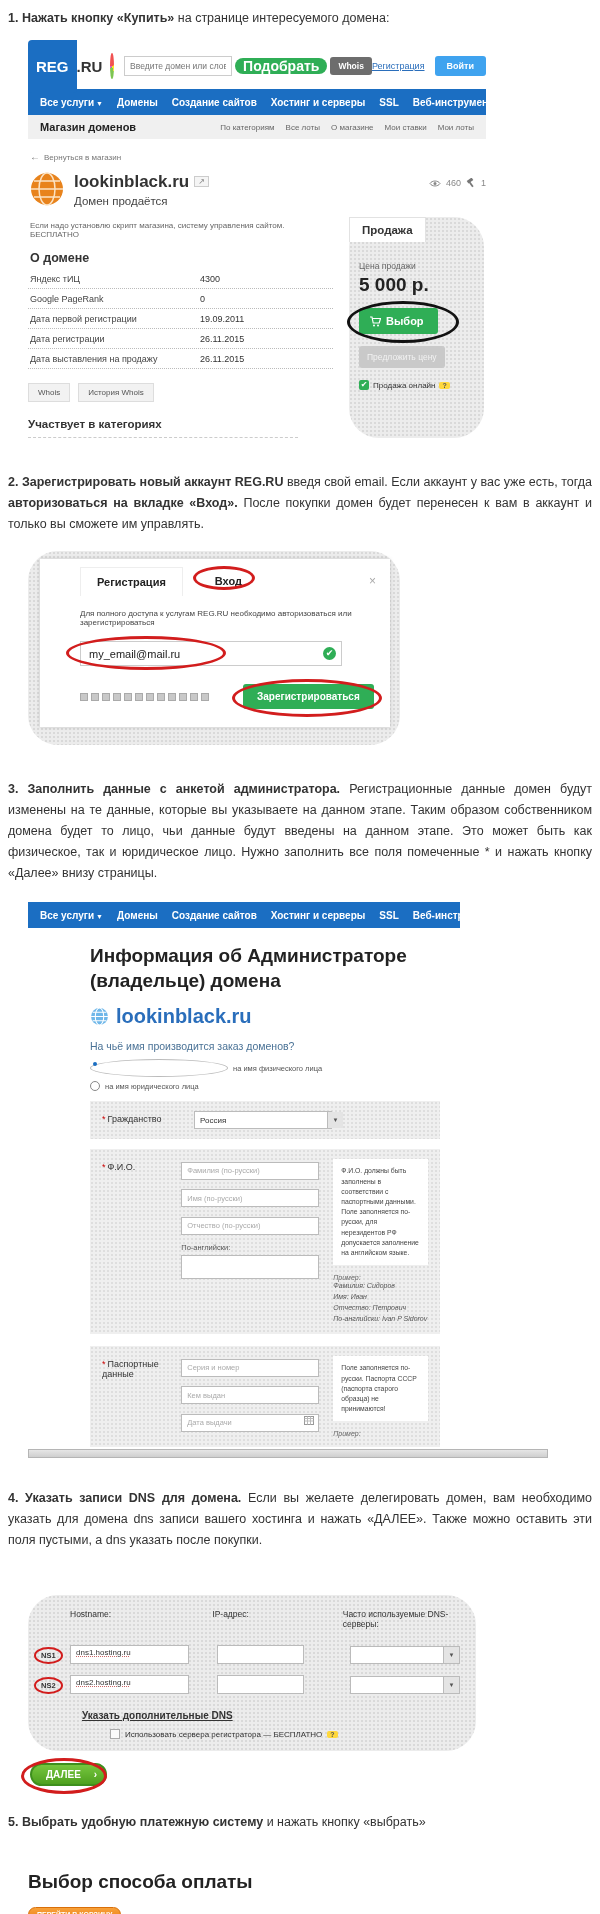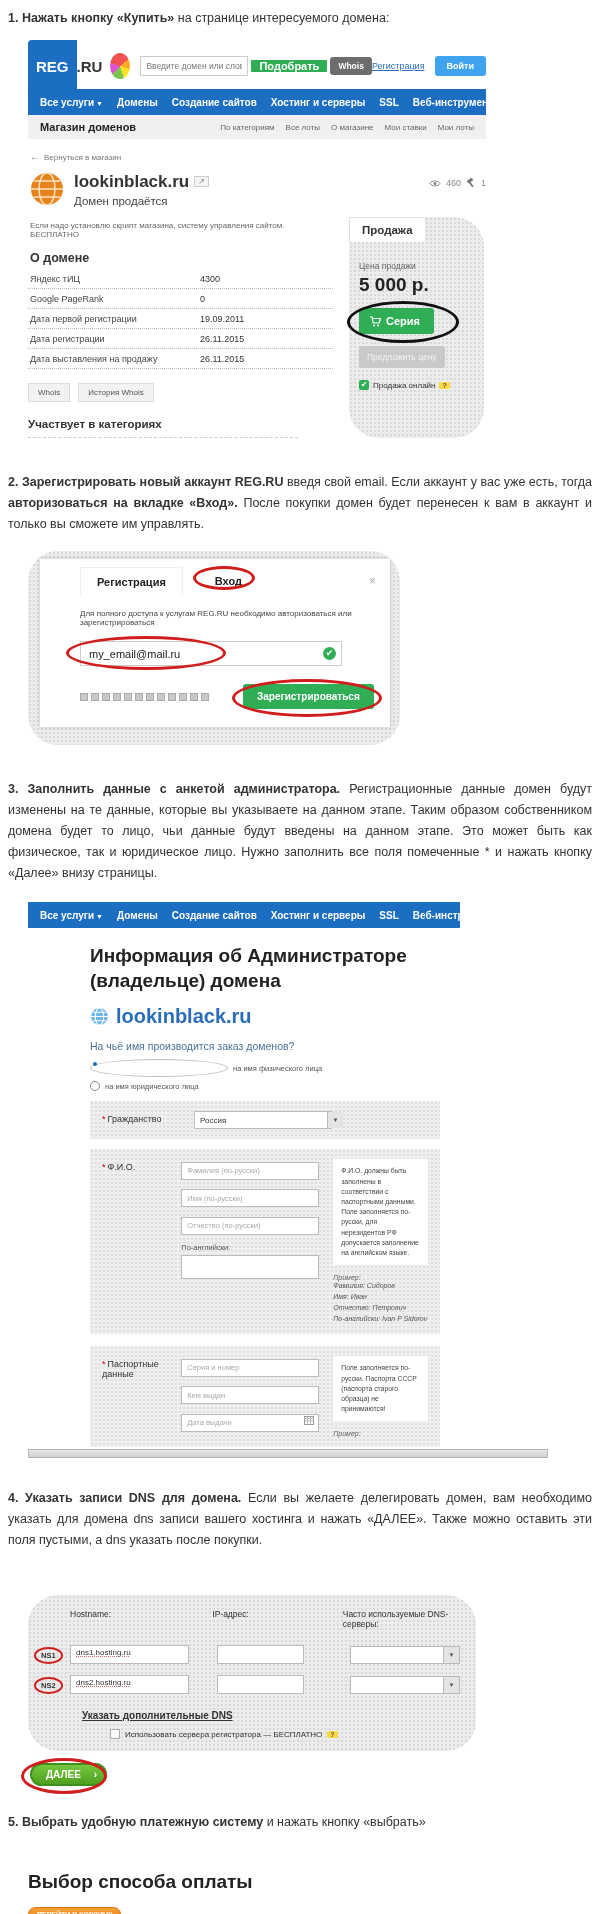--- a/index.html
+++ b/index.html
@@ -21,22 +21,22 @@
   .shot1 { width:458px; margin:14px 0 34px 20px; }
   .s1-hdr { display:flex; align-items:center; height:46px; }
   .logo { display:flex; align-items:center; }
   .logo-box { background:#1b6ec2; color:#fff; font-weight:bold; font-size:15px;
               padding:18px 8px; border-radius:4px 0 4px 4px; }
   .logo-ru { font-weight:bold; font-size:15px; color:#333; }
   .anniv { width:26px; height:26px; border-radius:50%; margin:0 10px 0 8px;
            background: conic-gradient(#e33 0 14%, #f90 14% 30%, #fd0 30% 45%, #6b3 45% 62%, #d3c 62% 80%, #e33 80%); opacity:.85; }
   .searchwrap { display:flex; align-items:center; gap:3px; }
   .searchwrap input { width:108px; height:20px; border:1px solid #ccc; font-size:8.5px; padding:0 5px; color:#555; }
-  .btn-green { background:#2fae56; color:#fff; border:0; font-size:11px; font-weight:bold;
-               padding:0 8px; border-radius:1px; }
+  .btn-green { background:#2fae56; color:#fff; border:0; font-size:14px; font-weight:bold;
+               padding:0 8px; border-radius:9px; }
   .btn-dark { background:#6d6d6d; color:#fff; border:0; font-size:8.5px; font-weight:bold;
               padding:4px 8px; border-radius:3px; }
   .authwrap { margin-left:auto; display:flex; align-items:center; gap:10px; }
   .reg-link { font-size:9px; color:#2a6ebb; text-decoration:underline; cursor:pointer; }
   .btn-blue { background:#3fa3ef; color:#fff; border:0; font-size:9px; font-weight:bold;
               padding:5px 12px; border-radius:3px; }
 
   .mainnav { background:#1b6ec2; height:26px; display:flex; align-items:center; gap:14px; padding:0 12px; }
   .mainnav span { color:#fff; font-size:10px; font-weight:bold; white-space:nowrap; }
   .mainnav .chev { font-size:7px; margin-left:2px; }
@@ -288,21 +288,21 @@
         <div class="sale-body">
           <div class="price-label">Цена продажи</div>
           <div class="price">5 000 р.</div>
           <div class="buywrap">
             <button class="btn-buy">
               <svg width="12" height="11" viewBox="0 0 12 11">
                   <path d="M1 1 h2 l1.2 6 h6 l1.3-4.5 H3.6" fill="none" stroke="#fff" stroke-width="1.2"></path>
                   <circle cx="5" cy="9.5" r="1" fill="#fff"></circle>
                   <circle cx="9" cy="9.5" r="1" fill="#fff"></circle>
                 </svg>
-              <span>Серия</span>
+              <span>Выбор</span>
             </button>
             <div class="oval oval-black"></div>
           </div>
           <button class="btn-offer">Предложить цену</button>
           <div class="onlinerow">
             <span class="chk-green">✔</span>
             <span class="lbl">Продажа онлайн</span>
             <span class="hintq">?</span>
           </div>
         </div>

